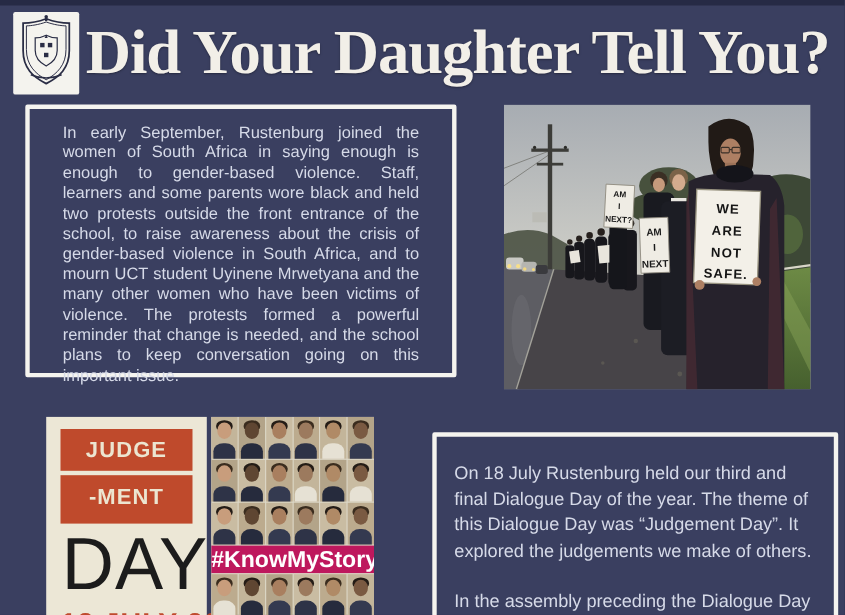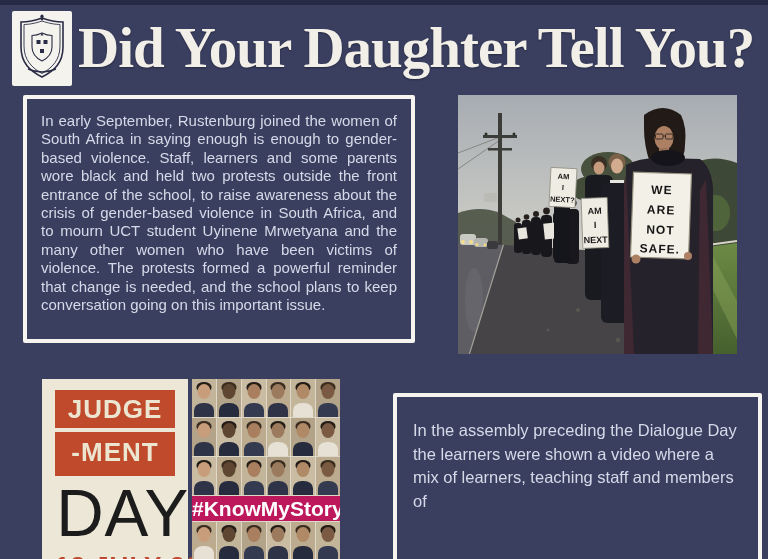--- a/index.html
+++ b/index.html
@@ -20,21 +20,21 @@
     font-size:57px;line-height:70px;color:#f2efe8;letter-spacing:-1px;white-space:nowrap;
     text-shadow:0 1px 2px rgba(0,0,0,.35);
   }
   
   .tbox{
     position:absolute;box-sizing:border-box;border:4px solid #f5f4ef;border-radius:2px;
     color:#d6dae8;background:transparent;
   }
   .tbox p{margin:0;}
   .box1{
-    left:23px;top:95px;width:392px;height:248px;padding:13px 14px;
+    left:23px;top:95px;width:392px;height:248px;padding:13px 30px;
     font-size:15px;line-height:18.4px;text-align:justify;
   }
   .box2{
     left:393px;top:393px;width:369px;height:210px;padding:22px 14px 10px 16px;
     font-size:16.5px;line-height:23.5px;text-align:left;
   }
   .box2 p + p{margin-top:23px;}
   
   .photo{
     position:absolute;left:458px;top:95px;width:279px;height:259px;margin:0;
@@ -42,21 +42,21 @@
   }
   .photo svg{display:block;width:100%;height:100%;}
   
   .poster{
     position:absolute;left:42px;top:379px;width:146px;height:196px;
     background:#ece7d6;box-sizing:border-box;padding:11px 13px 0 13px;
     text-align:center;
   }
   .poster .redbox{
     background:#bf4a2c;color:#ece5d0;
-    font-size:26px;font-weight:600;letter-spacing:1px;line-height:38px;height:38px;
+    font-size:20px;font-weight:600;letter-spacing:1px;line-height:38px;height:38px;
   }
   .poster .redbox + .redbox{margin-top:4px;height:44px;line-height:40px;}
   .poster .day{
     color:#1c1c1c;font-size:67px;font-weight:500;line-height:72px;letter-spacing:1px;
     transform:scaleX(.98);margin-top:1px;
   }
   .poster .date{
     color:#bf4a2c;font-size:26px;font-weight:bold;letter-spacing:1px;margin-top:2px;white-space:nowrap;
   }
   
@@ -370,15 +370,16 @@
         </div>
         <div class="cell" style="background: rgb(195, 181, 154);">
           <div class="torso" style="background: rgb(52, 58, 80);"></div>
           <div class="hair" style="background: rgb(36, 28, 22);"></div>
           <div class="head" style="background: rgb(122, 90, 66);"></div>
         </div>
       </div>
     </figure>
 
   <section class="tbox box2">
+    <p>On 18 July Rustenburg held our third and final Dialogue Day of the year. The theme of this Dialogue Day was “Judgement Day”. It explored the judgements we make of others.</p>
     <p>In the assembly preceding the Dialogue Day the learners were shown a video where a mix of learners, teaching staff and members of</p>
   </section>
 </div>
 
 </body></html>

